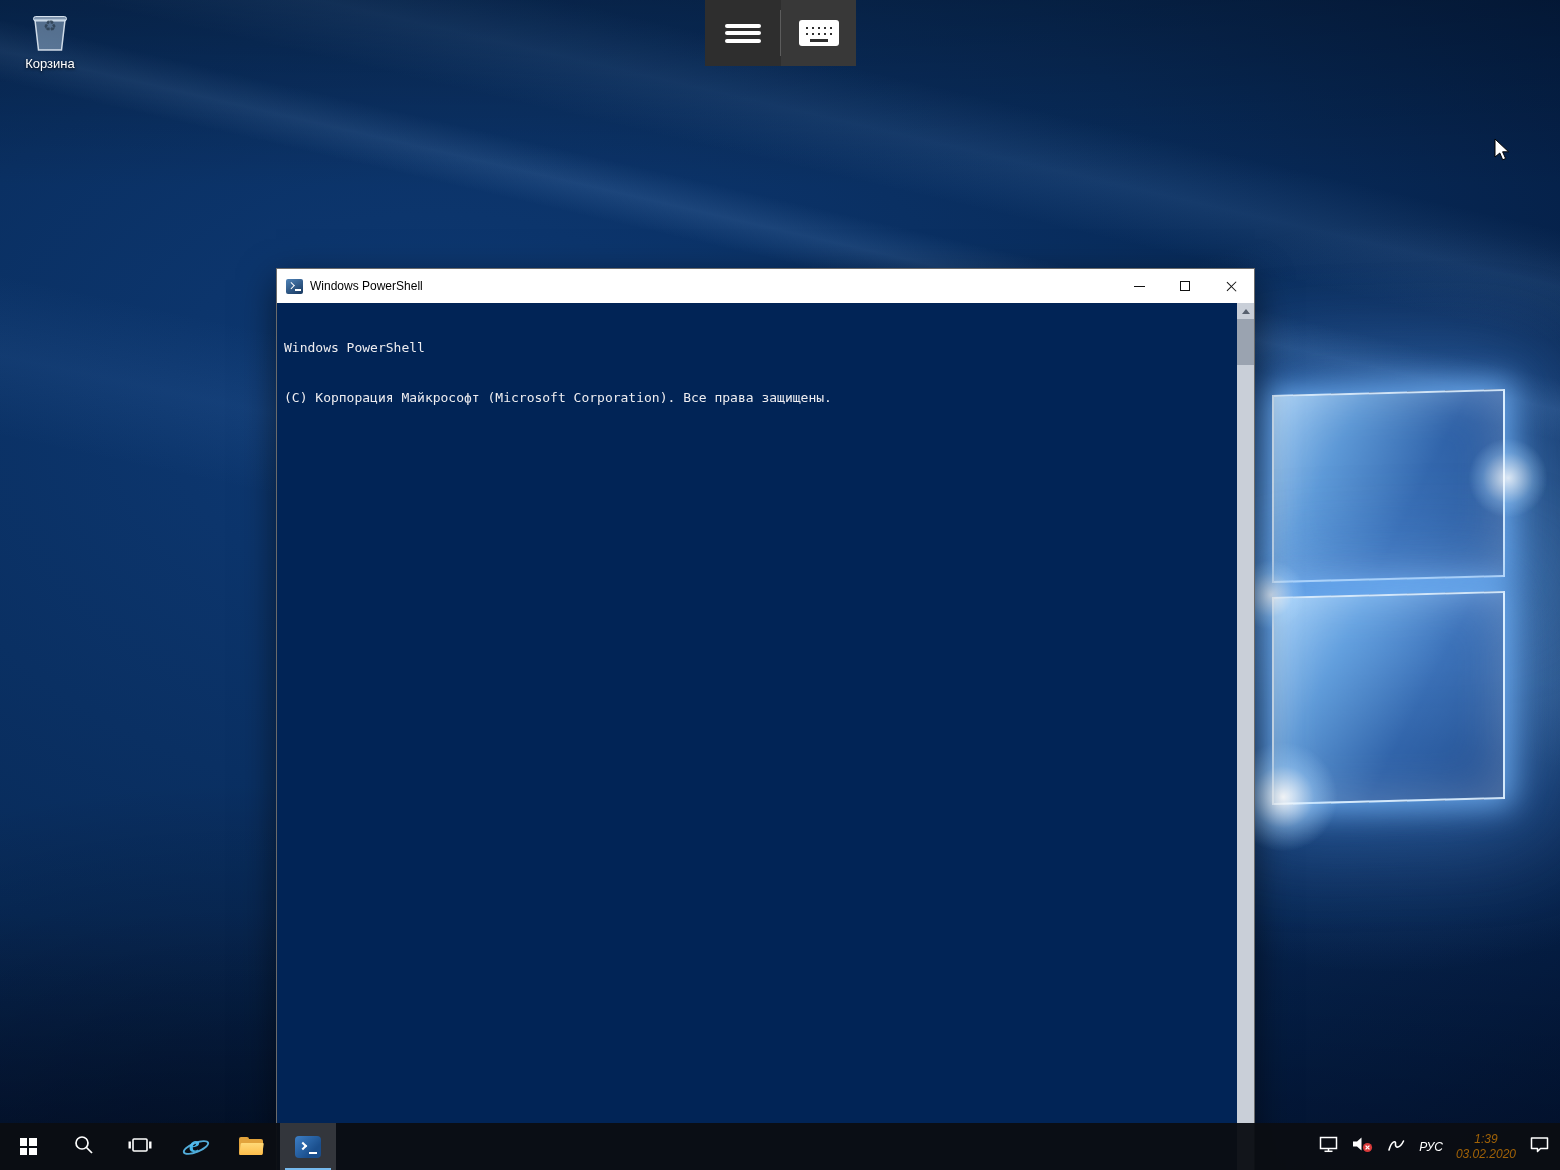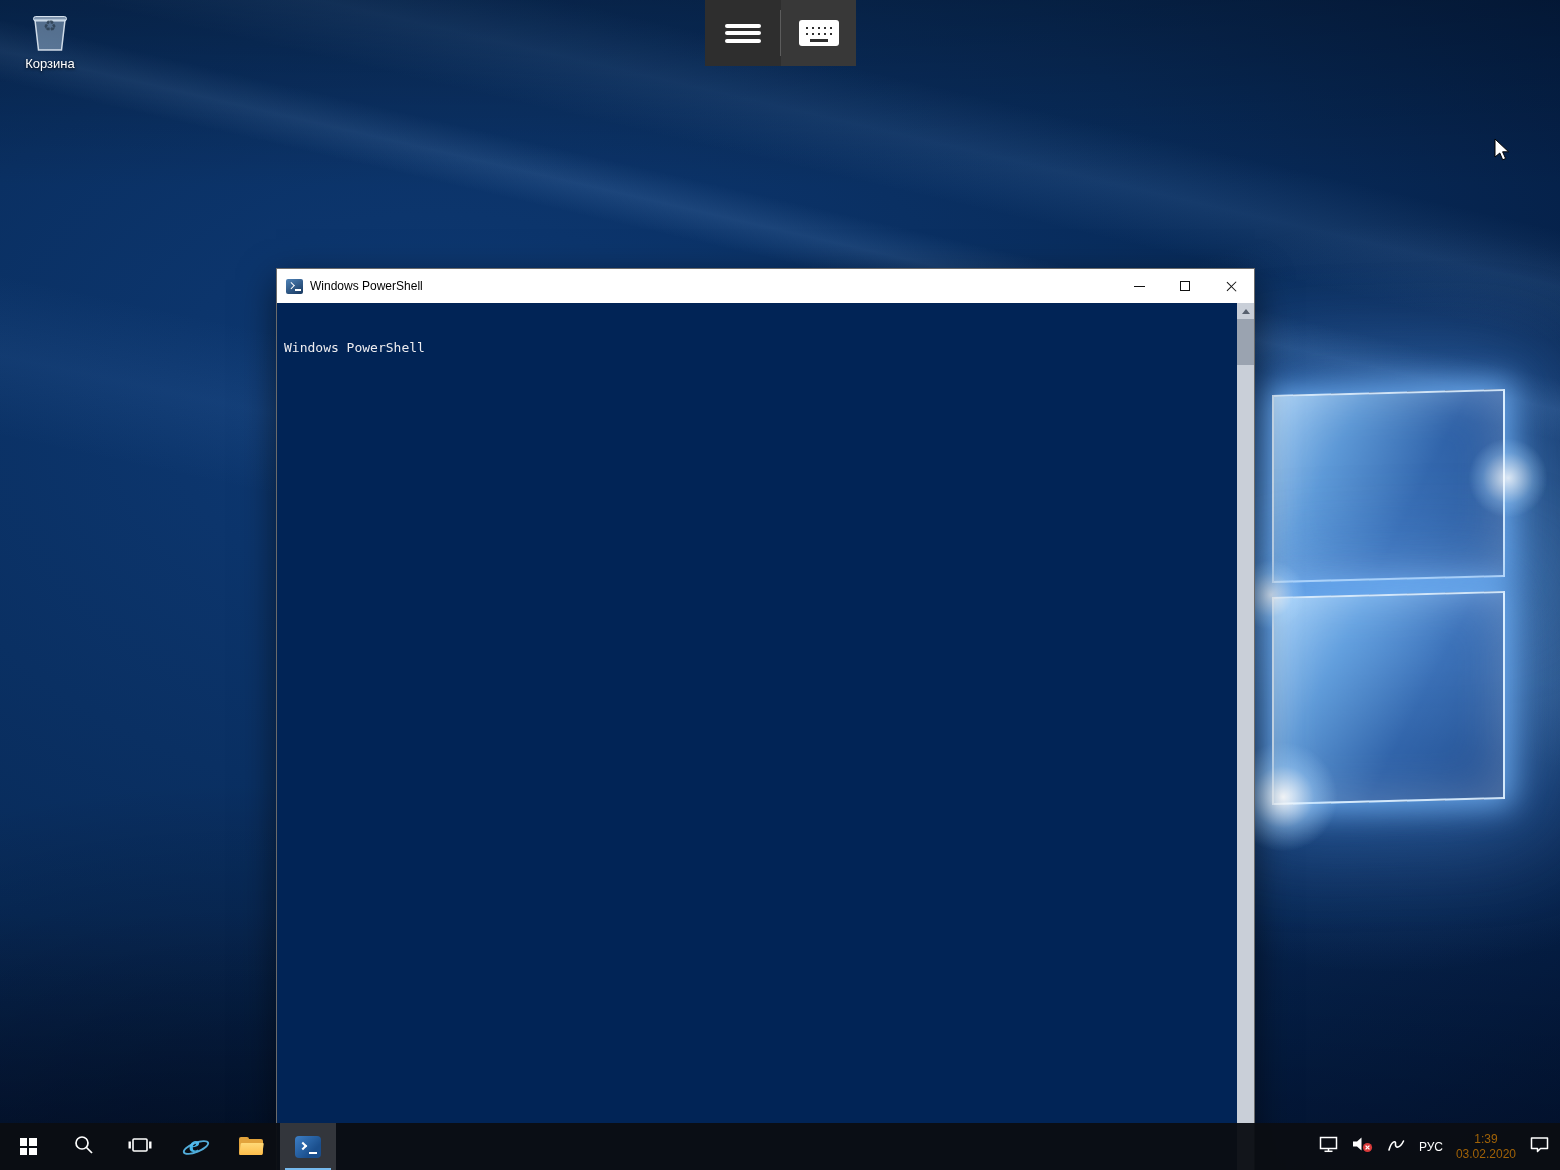--- a/index.html
+++ b/index.html
@@ -116,21 +116,21 @@
   .folder-back { position:absolute; left:0; top:2px; width:24px; height:16px; background:#e2a33c; border-radius:2px; }
   .folder-front{ position:absolute; left:1px; top:6px; width:23px; height:12px;
     background:linear-gradient(#ffd978,#fdbd4b); transform:skewX(-8deg); border-radius:1px; }
 
   .ps-icon { position:relative; width:26px; height:22px; border-radius:4px;
     background:linear-gradient(135deg,#3d7fc6 0%,#1a4e8c 70%); }
   .ps-chev { position:absolute; left:5px; top:7px; width:6px; height:6px;
     border-top:2px solid #fff; border-right:2px solid #fff; transform:rotate(45deg); }
   .ps-underbar { position:absolute; right:4px; bottom:4px; width:8px; height:2px; background:#fff; }
 
-  .tray { margin-left:auto; display:flex; align-items:center; gap:13px; padding-right:10px; }
+  .tray { margin-left:auto; display:flex; align-items:center; gap:13px; padding-right:10px;font-style:italic; }
   .tray-item { display:flex; align-items:center; justify-content:center; }
   .tray-text { color:#fff; font-size:12px; }
   .clock { text-align:center; color:#a16207; font-size:12px; line-height:15px; }
 
   
   .mouse-cursor { position:absolute; left:1494px; top:139px; z-index:40; pointer-events:none; }
 </style>
 </head>
 <body>
 
@@ -190,20 +190,21 @@
         </span>
         <span class="win-btn">
           <span class="close-glyph"></span>
         </span>
       </span>
     </div>
 
     <div class="console">
       <div class="console-text">
         <div class="cline">Windows PowerShell</div>
+        <div class="cline">(C) Корпорация Майкрософт (Microsoft Corporation). Все права защищены.</div>
         <div class="cline"></div>
       </div>
       <div class="console-scrollbar">
         <div class="sb-arrow">
           <span class="tri-up"></span>
         </div>
         <div class="sb-thumb"></div>
         <div class="sb-track-fill"></div>
         <div class="sb-arrow">
           <span class="tri-down"></span>

